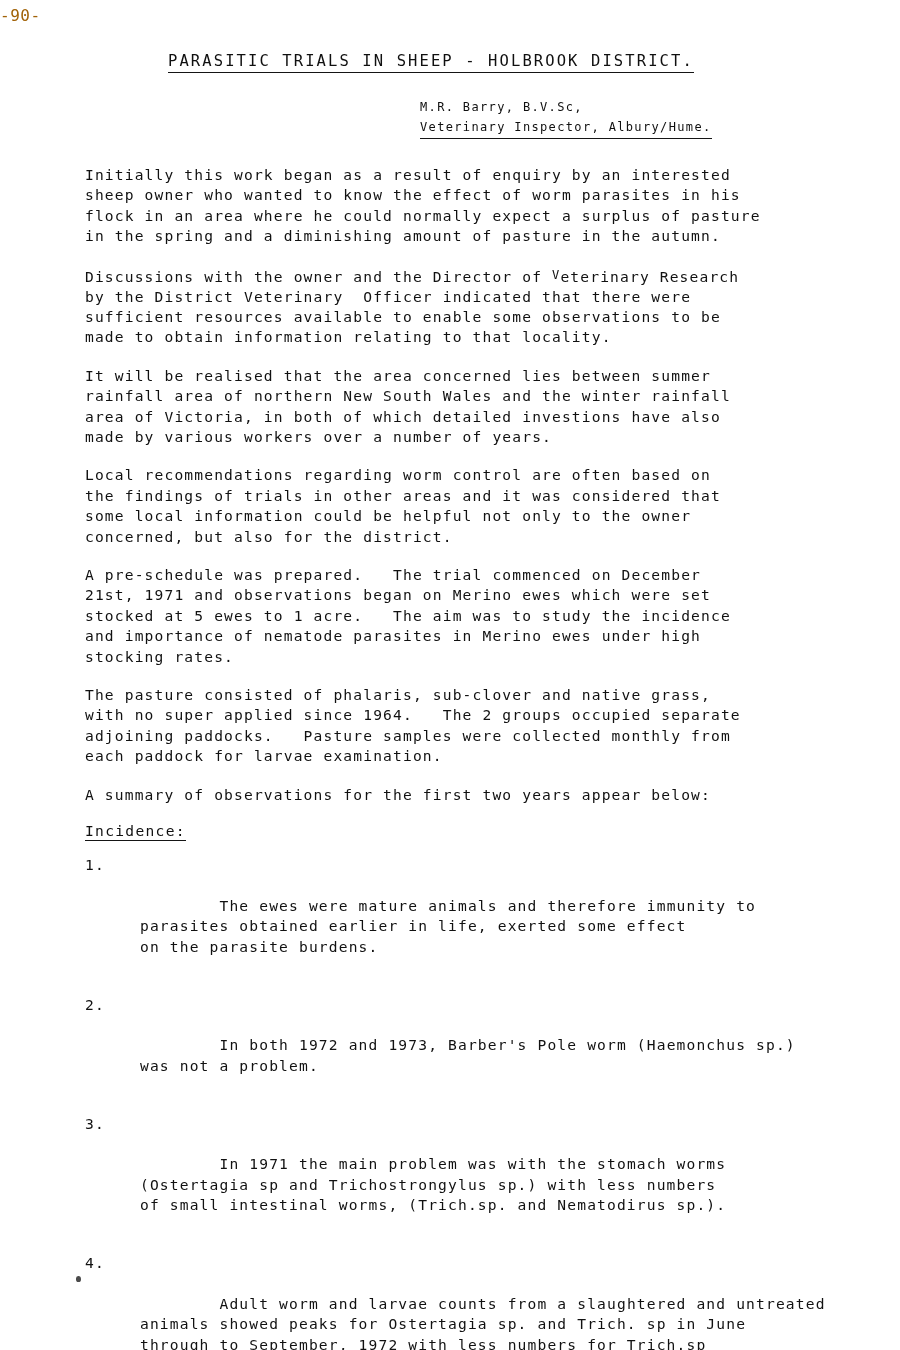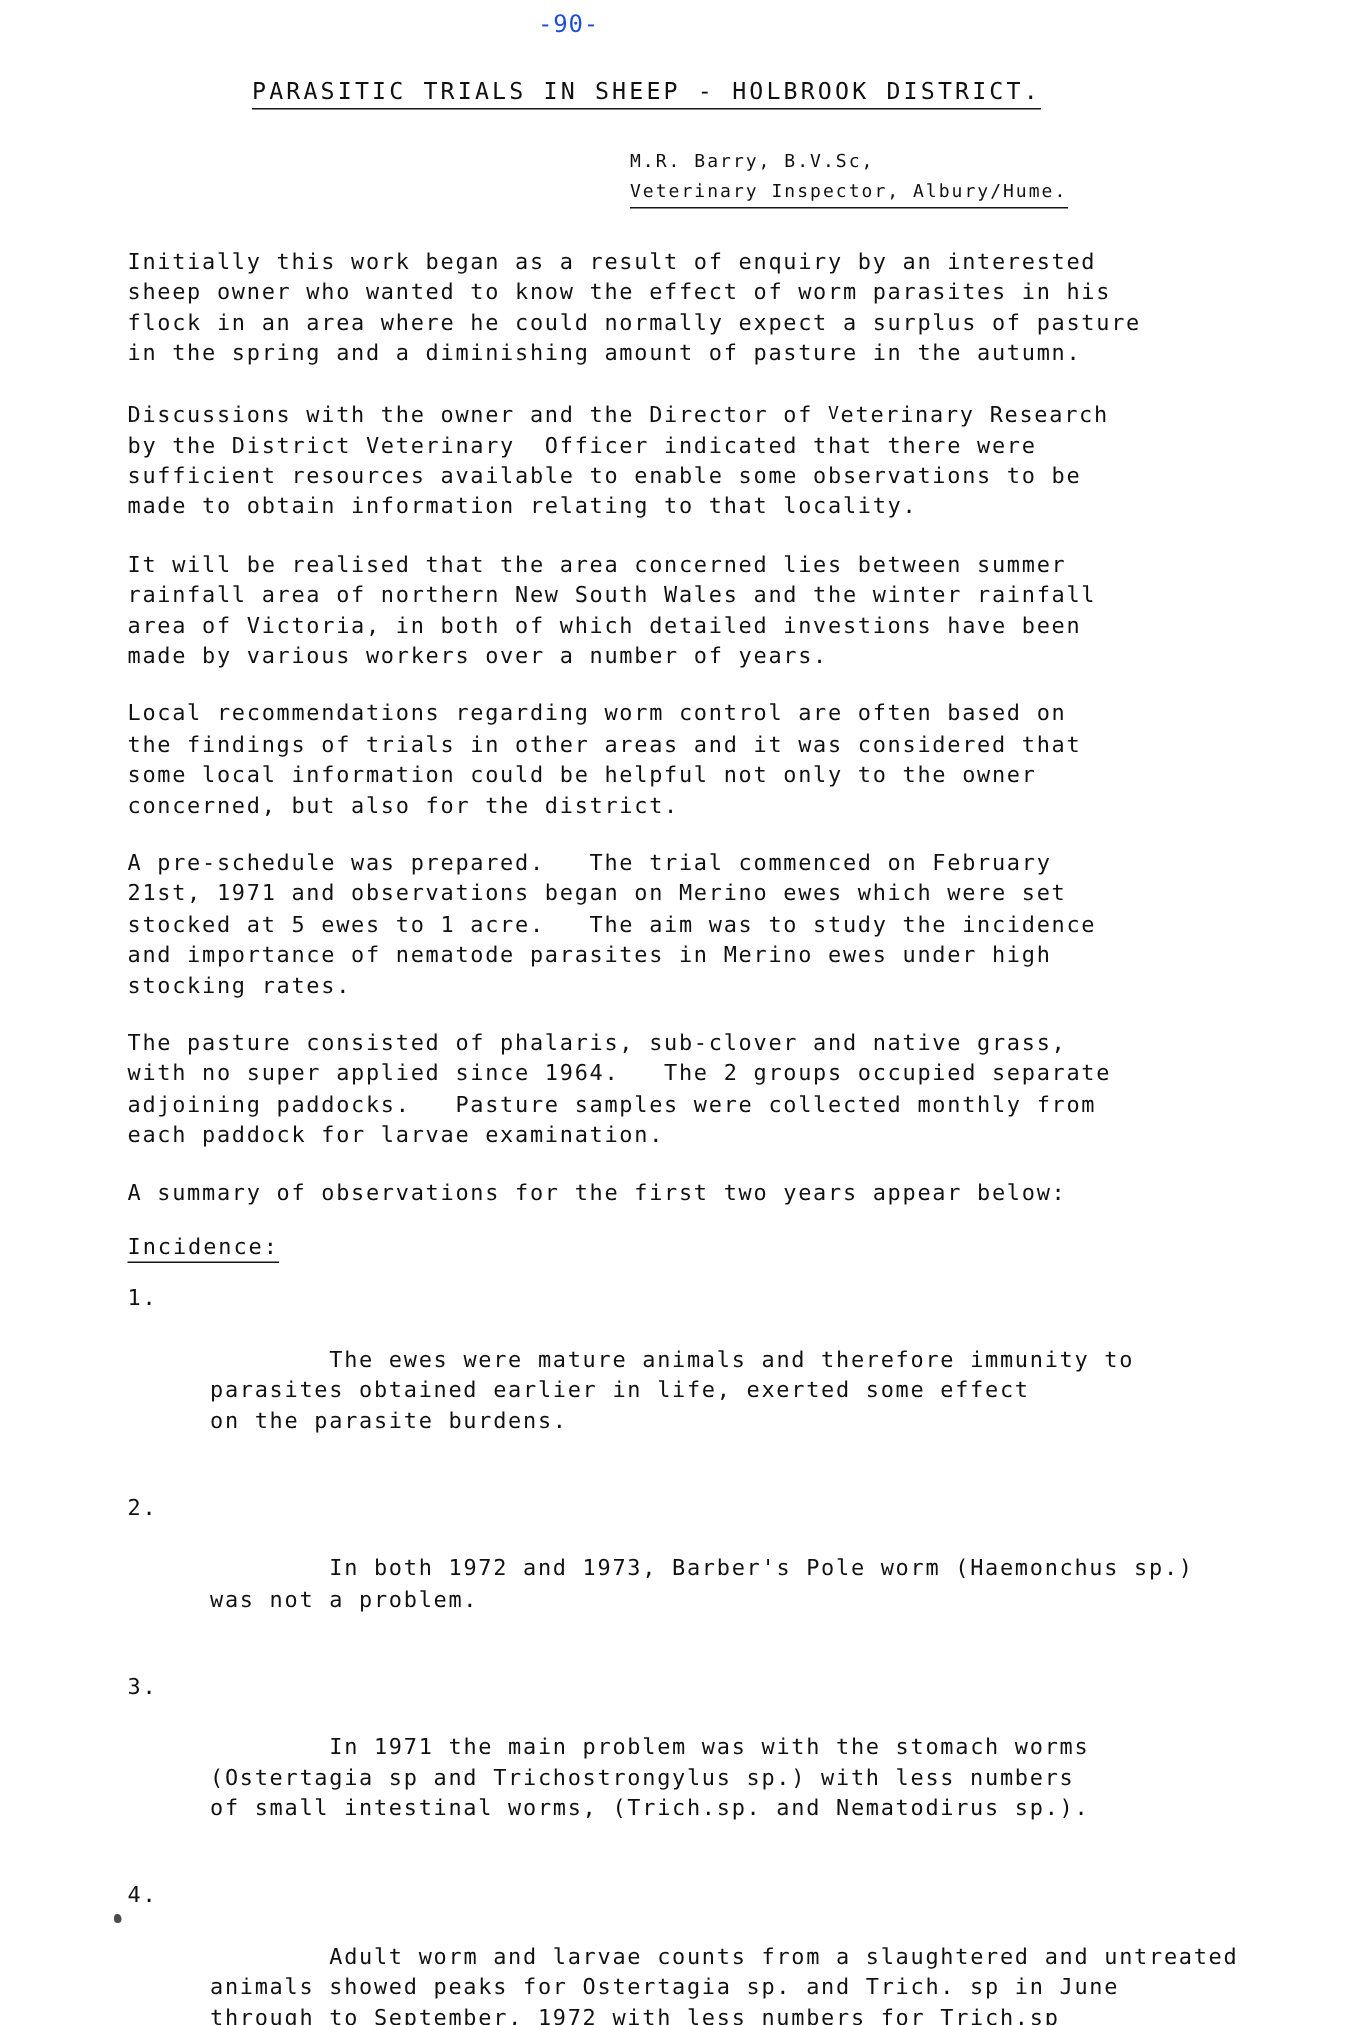--- a/index.html
+++ b/index.html
@@ -23,24 +23,23 @@
     height: 1350px;
     background: #ffffff;
   }
 
   
   .page-number {
     position: absolute;
     top: 6px;
     left: 0;
     width: 758px;
-    text-align: center;
     font-size: 16px;
     letter-spacing: 0.5px;
-    color: #1d4ed8;
+    color: #a16207;
   }
 
   
   .doc-title {
     position: absolute;
     top: 52px;
     left: 168px;
     font-size: 15.5px;
     letter-spacing: 2.1px;
     color: #101010;
@@ -165,29 +164,29 @@
 flock in an area where he could normally expect a surplus of pasture
 in the spring and a diminishing amount of pasture in the autumn.</p>
 
     <p class="para"><span>Discussions with the owner and the Director of </span><span class="sup-v">V</span><span>eterinary Research
 by the District Veterinary  Officer indicated that there were
 sufficient resources available to enable some observations to be
 made to obtain information relating to that locality.</span></p>
 
     <p class="para">It will be realised that the area concerned lies between summer
 rainfall area of northern New South Wales and the winter rainfall
-area of Victoria, in both of which detailed investions have been
+area of Victoria, in both of which detailed investions have also
 made by various workers over a number of years.</p>
 
     <p class="para">Local recommendations regarding worm control are often based on
 the findings of trials in other areas and it was considered that
 some local information could be helpful not only to the owner
 concerned, but also for the district.</p>
 
-    <p class="para">A pre-schedule was prepared.   The trial commenced on February
+    <p class="para">A pre-schedule was prepared.   The trial commenced on December
 21st, 1971 and observations began on Merino ewes which were set
 stocked at 5 ewes to 1 acre.   The aim was to study the incidence
 and importance of nematode parasites in Merino ewes under high
 stocking rates.</p>
 
     <p class="para">The pasture consisted of phalaris, sub-clover and native grass,
 with no super applied since 1964.   The 2 groups occupied separate
 adjoining paddocks.   Pasture samples were collected monthly from
 each paddock for larvae examination.</p>
 

